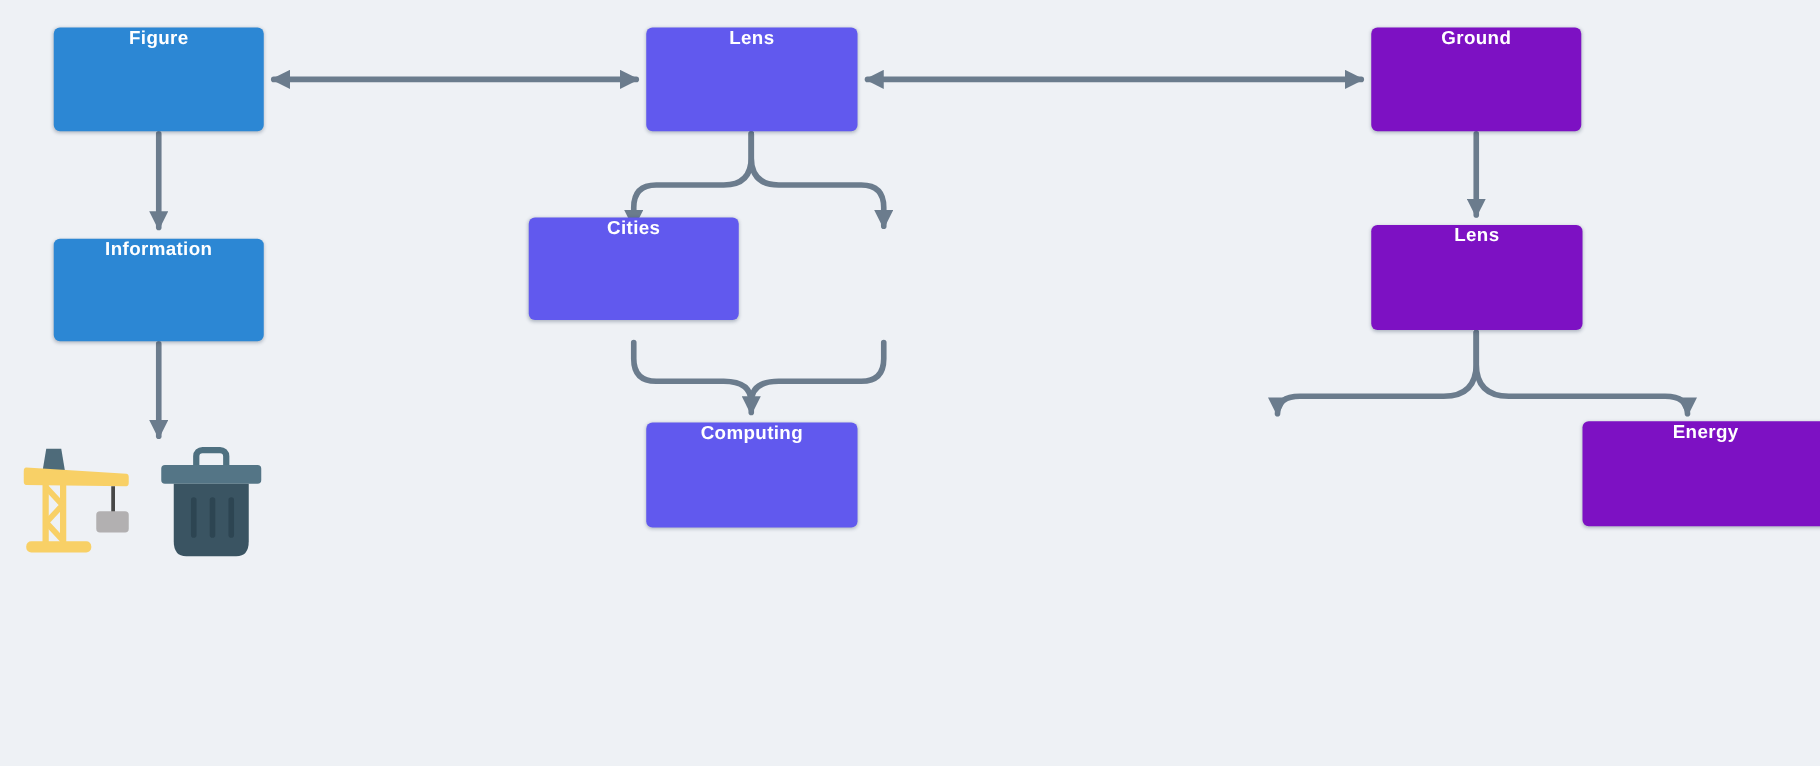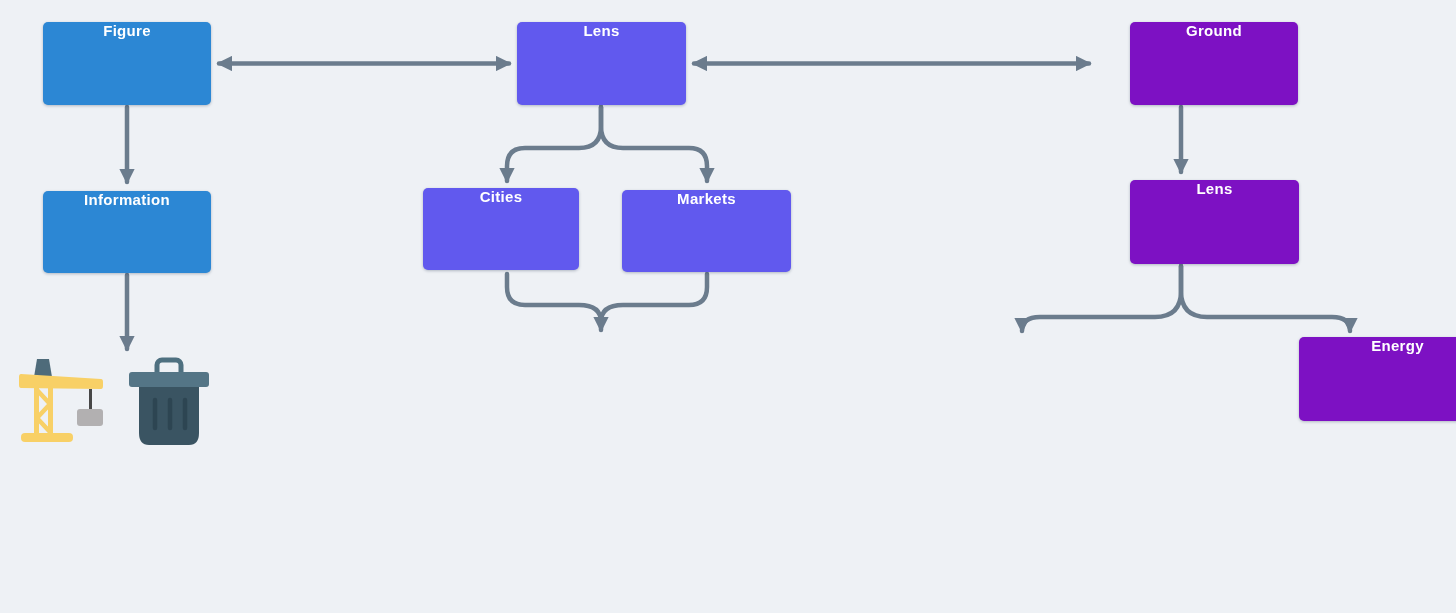--- a/index.html
+++ b/index.html
@@ -15,21 +15,21 @@
     position:absolute;
     display:flex;align-items:flex-start;justify-content:center;
     border-radius:5px;
     color:#ffffff;
     font-size:15px;font-weight:700;letter-spacing:.3px;
     box-shadow:0 1px 3px rgba(20,40,70,.28);
     cursor:default;
   }
   .node--blue{background:#2c87d4;}
   .node--indigo{background:#6159ee;}
-  .node--purple{background:#7d11c3;margin-left:33px;}
+  .node--purple{background:#7d11c3;}
   .icon{position:absolute;}
 </style>
 </head>
 <body>
 
 <div class="canvas">
 
   <svg class="edge-layer" width="1456" height="613" viewBox="0 0 1456 613">
     <defs>
       <marker id="arrow" viewBox="0 0 10 10" refX="8.5" refY="5" markerWidth="3.4" markerHeight="3.4" orient="auto-start-reverse">
@@ -61,28 +61,28 @@
   </div>
 
   <div class="node node--blue" style="left:43px;top:191px;width:168px;height:82px">
     <span>Information</span>
   </div>
 
   <div class="node node--indigo" style="left:517px;top:22px;width:169px;height:83px">
     <span>Lens</span>
   </div>
 
-  <div class="node node--indigo" style="left:423px;top:188px;width:156px;height:82px">
+  <div class="node node--indigo" style="left:423px;top:174px;width:168px;height:82px">
     <span>Cities</span>
   </div>
 
-  <div class="node node--indigo" style="left:622px;top:190px;width:169px;height:82px">
-    <span>Markets</span>
+
+  <div class="node node--indigo" style="left:517px;top:338px;width:169px;height:84px">
+    <span>Computing</span>
   </div>
-
 
   <div class="node node--purple" style="left:1097px;top:22px;width:168px;height:83px">
     <span>Ground</span>
   </div>
 
   <div class="node node--purple" style="left:1097px;top:180px;width:169px;height:84px">
     <span>Lens</span>
   </div>
 
 

